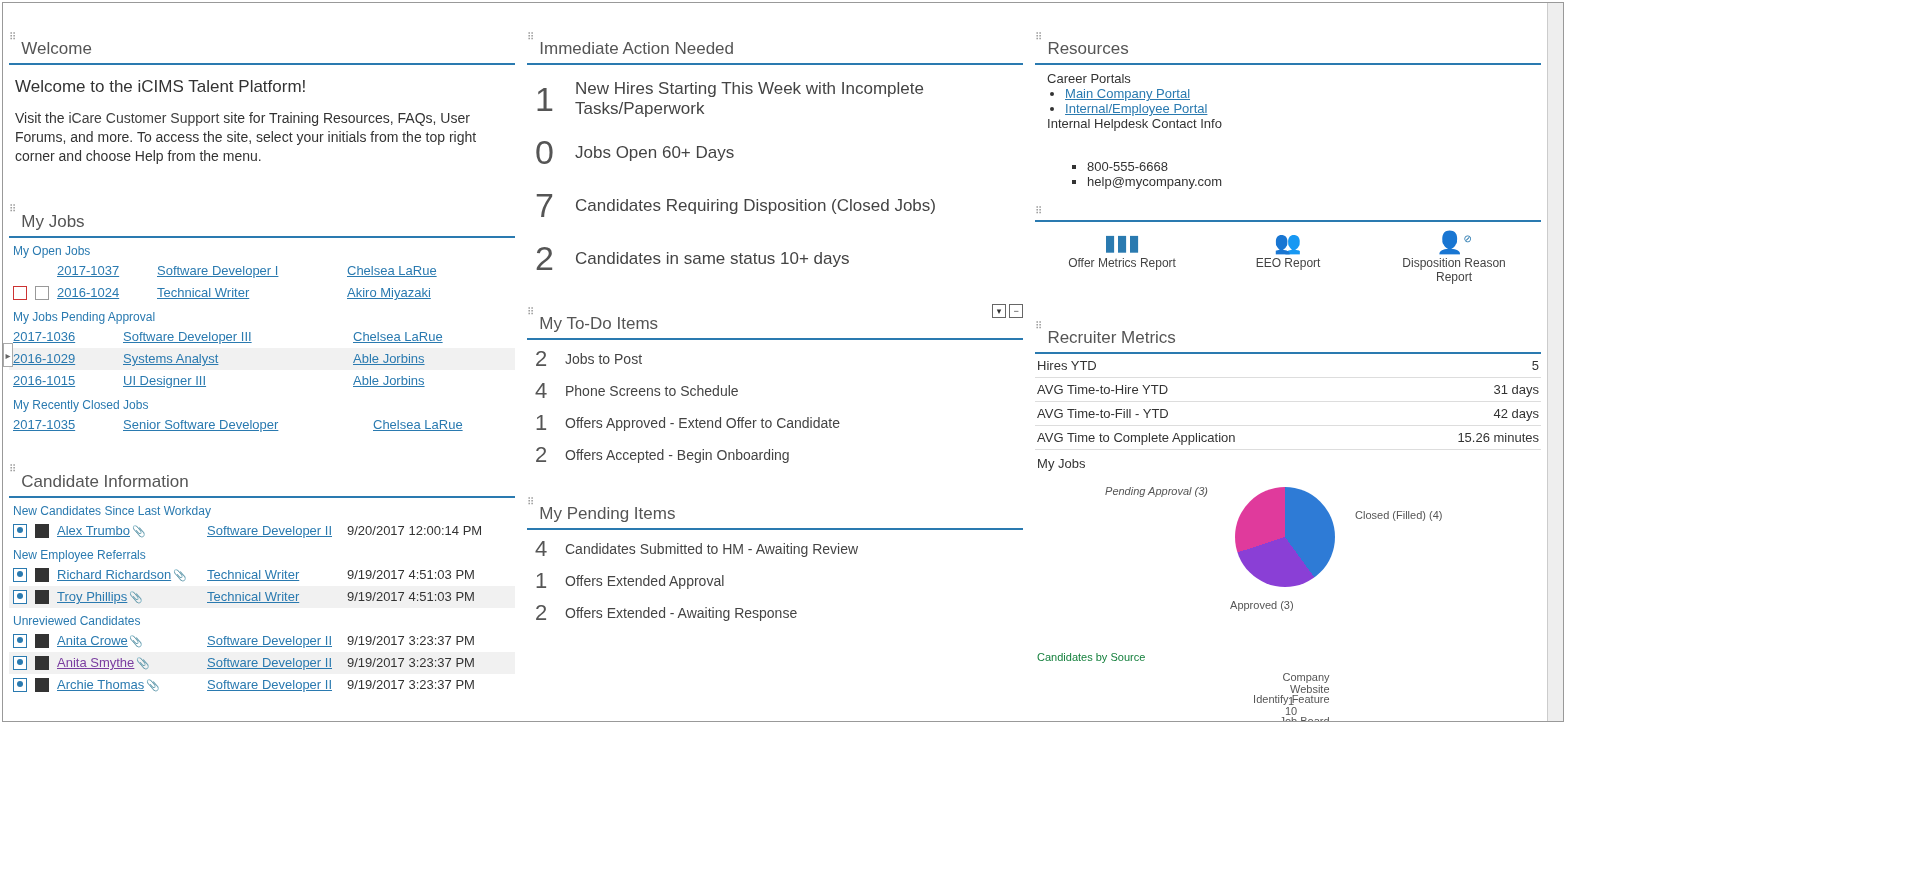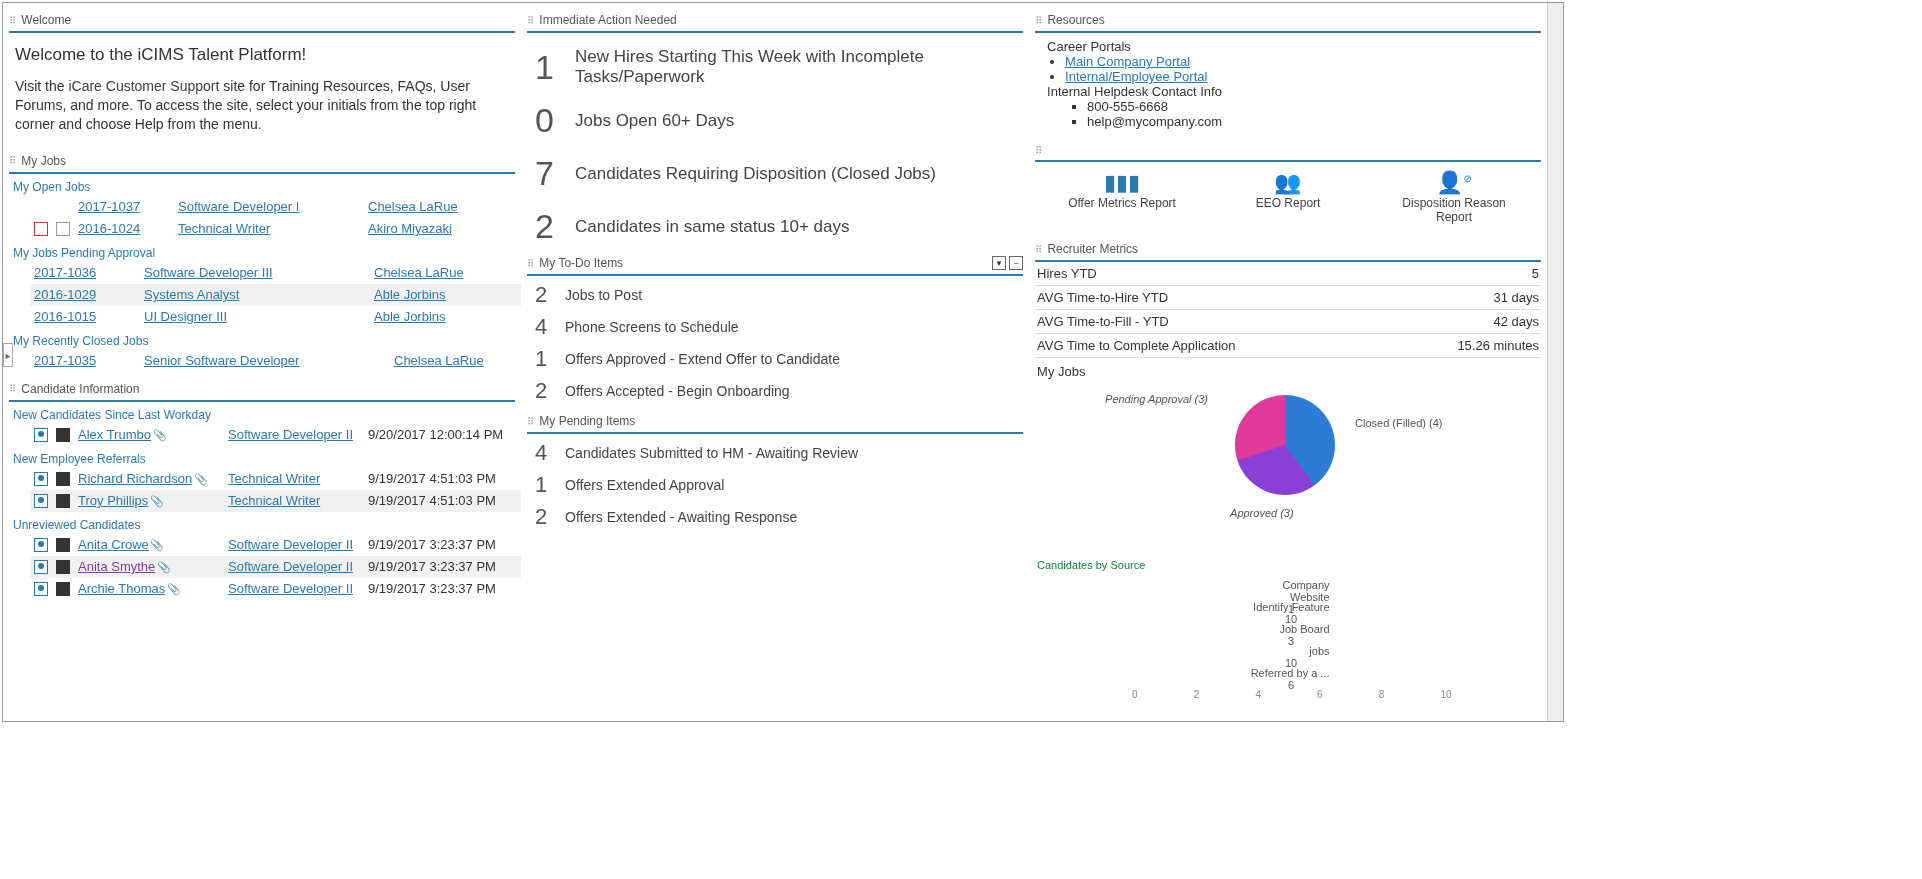--- a/index.html
+++ b/index.html
@@ -7,29 +7,29 @@
 .dashboard { display: flex; width: 1562px; height: 720px; border: 1px solid #999; overflow: hidden; position: relative; margin: 2px; }
 .col { padding: 0 6px; overflow-y: auto; }
 .col-left { width: 520px; }
 .col-mid { width: 510px; }
 .col-right { width: 520px; }
 .scrollbar-stub { width: 16px; background: #eee; border-left: 1px solid #ccc; }
 .expand-handle { position: absolute; left: 0; top: 340px; width: 10px; height: 24px; background: #fff; border: 1px solid #aaa; display:flex; align-items:center; justify-content:center; font-size:10px; color:#666; z-index: 5; }
 
 .panel-header { border-bottom: 2px solid #2a7ab0; padding: 4px 0; margin-top: 6px; display:flex; align-items:center; gap:6px; }
 .panel-header .grip { color:#999; letter-spacing:-1px; font-size:10px; }
-.panel-header .title { font-size: 12px; color: #555; font-weight: 400; flex:1; }
+.panel-header .title { font-size: 17px; color: #555; font-weight: 400; flex:1;margin-top:26px; }
 .panel-header .toolbtn { width:14px; height:14px; border:1px solid #666; font-size:9px; display:flex; align-items:center; justify-content:center; color:#333; }
 
 .welcome-text { font-size: 17px; color:#333; padding: 12px 6px 10px; }
 .welcome-body { font-size: 14px; color:#333; padding: 2px 6px 10px; line-height:1.35; }
 .welcome-body .link { color: #404040; cursor:pointer; }
 
 .subhead { color: #2a7ab0; font-size: 12px; padding: 6px 4px 2px; }
-.tbl { width:100%; border-collapse: collapse; margin-left: 21px; }
+.tbl { width:100%; border-collapse: collapse; }
 .tbl tr { height: 22px; }
 .tbl tr.alt { background: #f1f1f1; }
 .tbl td { padding: 2px 4px; vertical-align: middle; font-size: 13px; }
 .tbl a { color: #2a7ab0; text-decoration: underline; cursor:pointer; }
 .tbl a.purple { color: #7a3da0; }
 .icon-cell { width:20px; text-align:center; }
 .iconbox { display:inline-block; width:14px; height:14px; vertical-align:middle; }
 .profile-icon { background:#fff; border:1px solid #2a7ab0; position:relative; }
 .profile-icon::after { content:''; position:absolute; width:6px; height:6px; border-radius:50%; background:#2a7ab0; top:2px; left:3px; }
 .pdf-icon { background:#fff; border:1px solid #c33; font-size:8px; color:#c33; text-align:center; line-height:12px; }
@@ -40,21 +40,21 @@
 .stat-row { display:flex; align-items:center; gap:10px; padding: 14px 8px 0; }
 .stat-num { font-size: 34px; color:#555; font-weight:400; min-width:30px; text-align:left; }
 .stat-txt { font-size: 17px; color:#444; }
 
 .todo-row { display:flex; align-items:center; gap:10px; padding: 6px 8px 0; }
 .todo-num { font-size: 22px; color:#555; min-width:20px; }
 .todo-txt { font-size: 14px; color:#444; }
 
 .res-body { padding: 6px 12px; font-size: 13px; }
 .res-body ul { list-style: disc; margin-left: 18px; }
-.res-body ul ul { list-style: square; margin-left: 22px; }
+.res-body ul ul { list-style: square; margin-left: 22px; margin-top: 28px; }
 .res-body a { color:#2a7ab0; text-decoration: underline; }
 
 .quicklinks { display:flex; justify-content:space-around; padding:8px 4px; }
 .ql { text-align:center; font-size:12px; color:#444; width:120px; }
 .ql .qicon { color:#2a7ab0; font-size:22px; height:26px; }
 
 .metric-row { display:flex; justify-content:space-between; padding:4px 2px; border-bottom:1px solid #ddd; font-size:13px; }
 
 .pie-area { position:relative; height:170px; width:100%; }
 .pie { position:absolute; left:200px; top:10px; width:100px; height:100px; border-radius:50%;
@@ -343,21 +343,21 @@
           <span>AVG Time to Complete Application</span>
           <span>15.26 minutes</span>
         </div>
       </div>
 
     <div style="padding:6px 2px; font-size:13px;">My Jobs</div>
     <div class="pie-area">
       <div class="pie"></div>
       <div class="pie-lbl" style="left:70px; top:8px;font-style:italic;">Pending Approval (3)</div>
       <div class="pie-lbl" style="left:320px; top:32px;">Closed (Filled) (4)</div>
-      <div class="pie-lbl" style="left:195px; top:122px;font-style:italic;">Approved (3)</div>
+      <div class="pie-lbl" style="left:195px; top:122px;">Approved (3)</div>
     </div>
 
     <div class="bartitle">Candidates by Source</div>
     <div class="barchart">
       <div id="bars">
           <div class="bar-row">
             <div class="bar-cat">Company Website</div>
     <div class="bar-track">
               <div class="bar-fill" style="width:10%;background:#3d6fd6"></div>
             </div>

